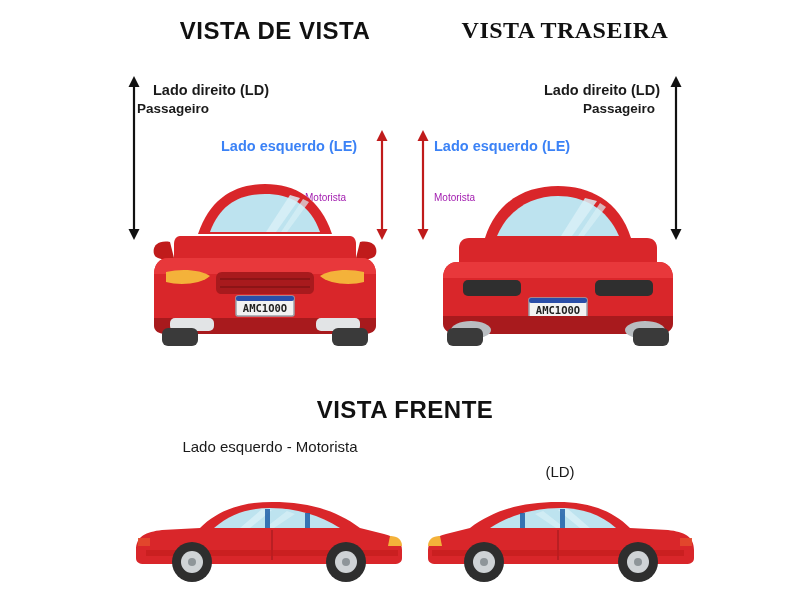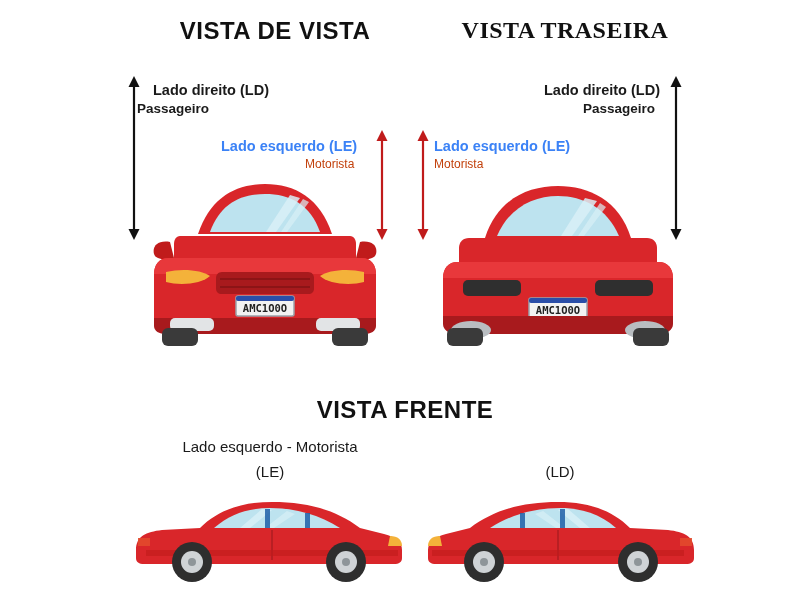--- a/index.html
+++ b/index.html
@@ -41,24 +41,25 @@
     font-weight: bold;
     white-space: nowrap;
   }
   .label-red-bold {
     font-size: 14.5px;
     font-weight: bold;
     color: #3b82f6;
     white-space: nowrap;
   }
   .label-red-sub {
-    font-size: 12px;
+    font-size: 10px;
     font-weight: normal;
-    color: #c2410c;
-    white-space: nowrap;
+    color: #a21caf;
+    white-space: nowrap;
+    margin-top: 35px;
   }
   .side-caption {
     font-size: 15px;
     text-align: center;
     white-space: nowrap;
     color: #1a1a1a;
   }
 
   svg { display: block; overflow: visible; }
 </style>
@@ -173,21 +174,20 @@
     <path d="M10 148 L240 148 L240 156 C240 162 234 166 226 166 L24 166 C16 166 10 162 10 156 Z" fill="#a81a1d"></path>
 
     <ellipse cx="38" cy="162" rx="20" ry="9" fill="#b9bdc1"></ellipse>
     <ellipse cx="212" cy="162" rx="20" ry="9" fill="#b9bdc1"></ellipse>
 
     <rect x="14" y="160" width="36" height="18" rx="6" fill="#3a3a3a"></rect>
     <rect x="200" y="160" width="36" height="18" rx="6" fill="#3a3a3a"></rect>
   </svg>
 
   <div class="abs side-caption" style="left:110px; top:438px; width:320px;">Lado esquerdo - Motorista</div>
-  <div class="abs side-caption" style="left:110px; top:463px; width:320px;">(LE)</div>
 
   <div class="abs side-caption" style="left:400px; top:463px; width:320px;">(LD)</div>
 
   <svg class="abs" style="left:122px; top:488px;" width="290" height="96" viewBox="0 0 290 96">
 
     <path d="M14 62 C14 48 24 44 40 42 L78 40 C96 22 120 14 150 14 C186 14 214 22 238 40 L262 46 C274 49 280 54 280 62 L280 70 C280 74 277 76 272 76 L22 76 C17 76 14 74 14 70 Z" fill="#d9262a"></path>
 
     <path d="M92 40 C108 26 126 20 148 20 C174 20 198 27 218 40 Z" fill="#bde3ef"></path>
     <path d="M140 21 L118 40 L128 40 L150 22 Z" fill="#d9f0f7" opacity="0.8"></path>
     <path d="M165 23 L143 40 L152 40 L173 26 Z" fill="#d9f0f7" opacity="0.7"></path>

